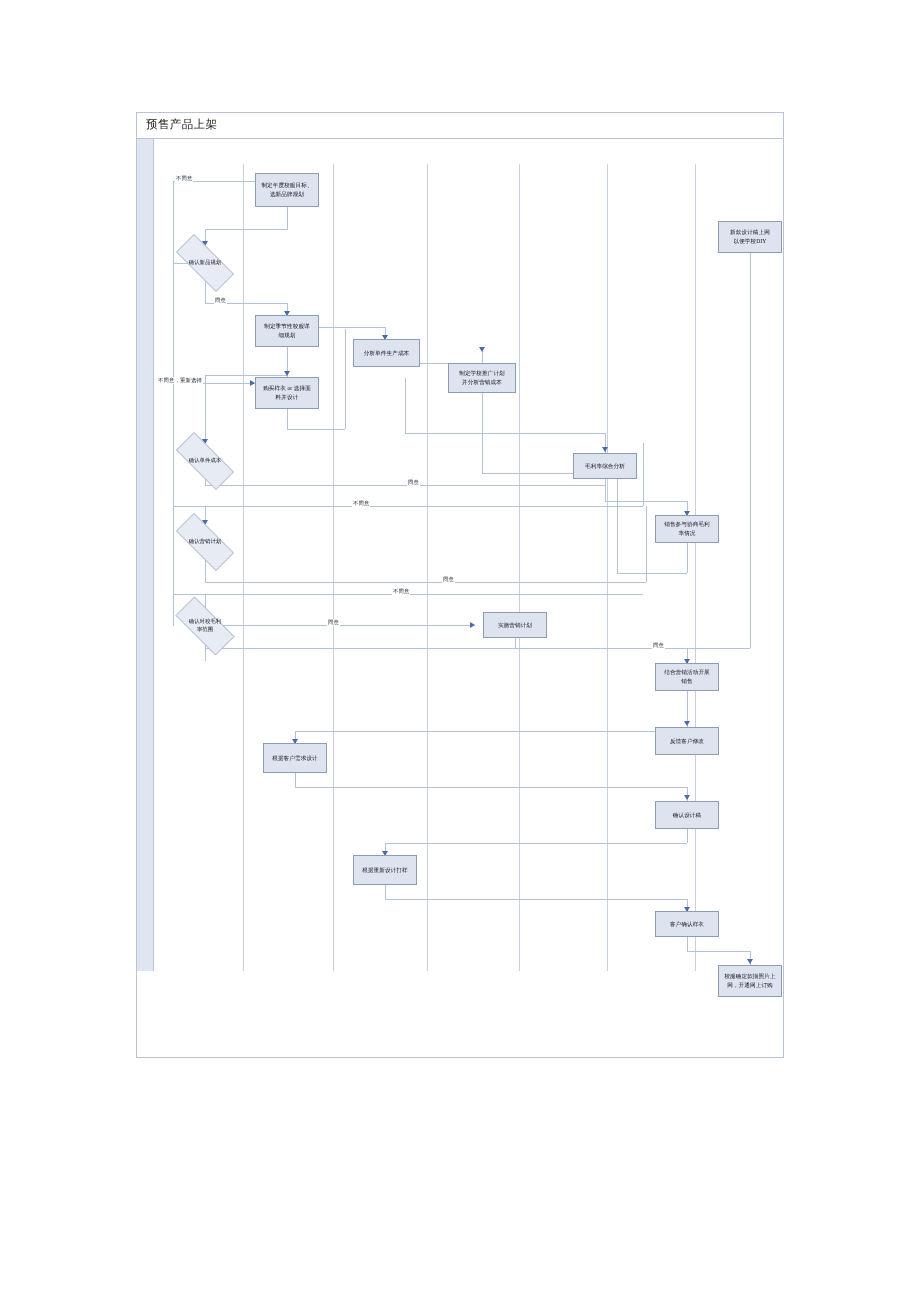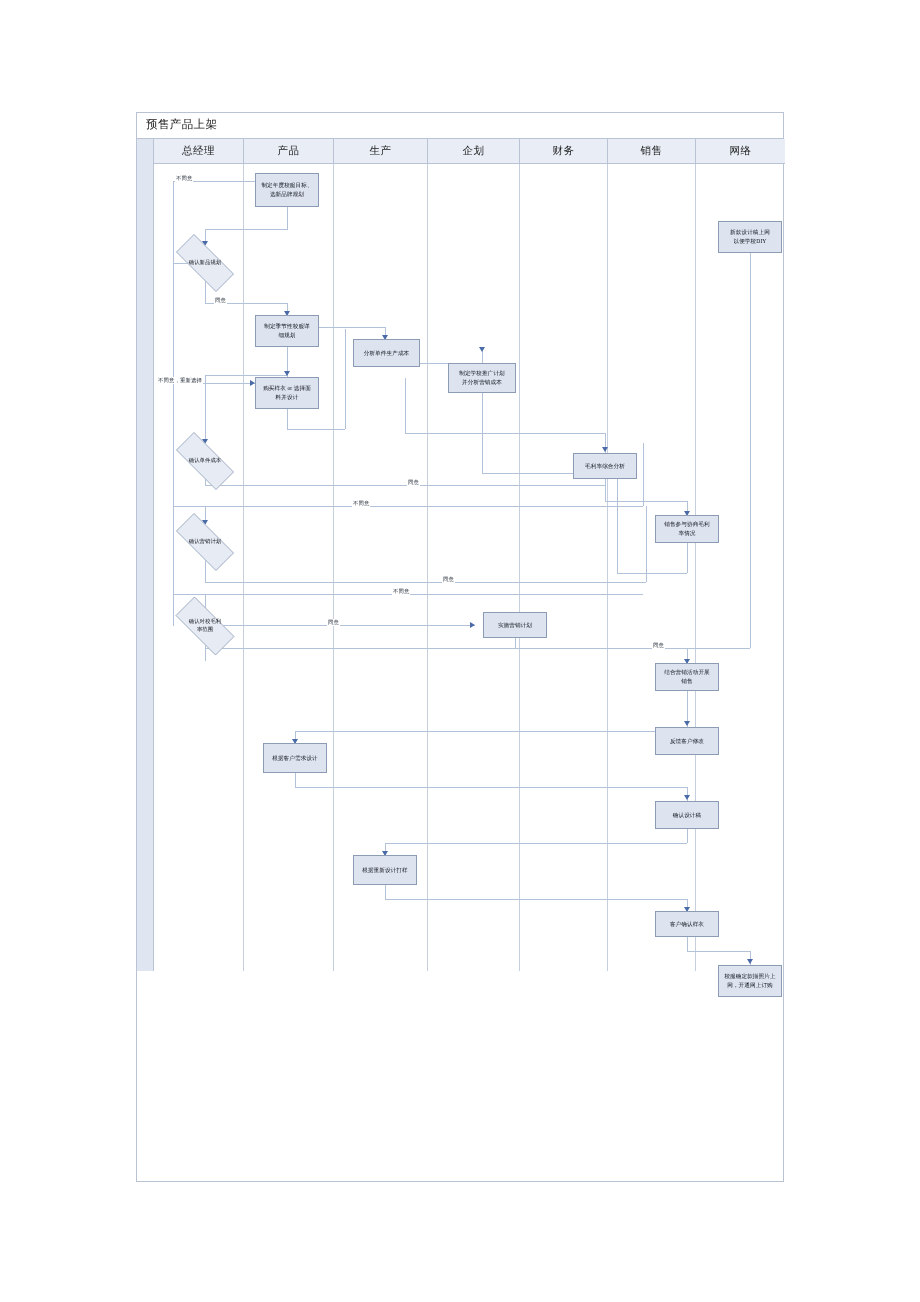--- a/index.html
+++ b/index.html
@@ -8,21 +8,21 @@
     width: 920px; height: 1302px;
     background: #ffffff;
     font-family: "Liberation Serif", "DejaVu Serif", serif;
   }
   #page { position: relative; width: 920px; height: 1302px; overflow: hidden; background:#fff; }
 
   
   #diagram {
     position: absolute;
     left: 136px; top: 112px;
-    width: 648px; height: 1070px;
+    width: 648px; height: 946px;
     border: 1px solid #b9c3d4;
     background: #ffffff;
     padding-left: 26px;
   }
   #title-bar {
     position: absolute; left: 0; top: 0;
     width: 100%; height: 26px;
     border-bottom: 1px solid #b9c3d4;
     background: #ffffff;
   }
@@ -132,29 +132,20 @@
 <div id="page">
 
   <div id="diagram">
 
     <div id="title-bar">
       <div id="title-text">预售产品上架</div>
     </div>
 
     <div id="left-band"></div>
 
-    <div id="header-row">
-      <div class="lane-head" style="width:90px">总经理</div>
-      <div class="lane-head" style="width:90px">产品</div>
-      <div class="lane-head" style="width:94px">生产</div>
-      <div class="lane-head" style="width:92px">企划</div>
-      <div class="lane-head" style="width:88px">财务</div>
-      <div class="lane-head" style="width:88px">销售</div>
-      <div class="lane-head" style="width:89px">网络</div>
-    </div>
 
     <div id="lane-body">
       <div class="lane-col" style="width:90px"></div>
       <div class="lane-col" style="width:90px"></div>
       <div class="lane-col" style="width:94px"></div>
       <div class="lane-col" style="width:92px"></div>
       <div class="lane-col" style="width:88px"></div>
       <div class="lane-col" style="width:88px"></div>
       <div class="lane-col" style="width:89px"></div>
     </div>

